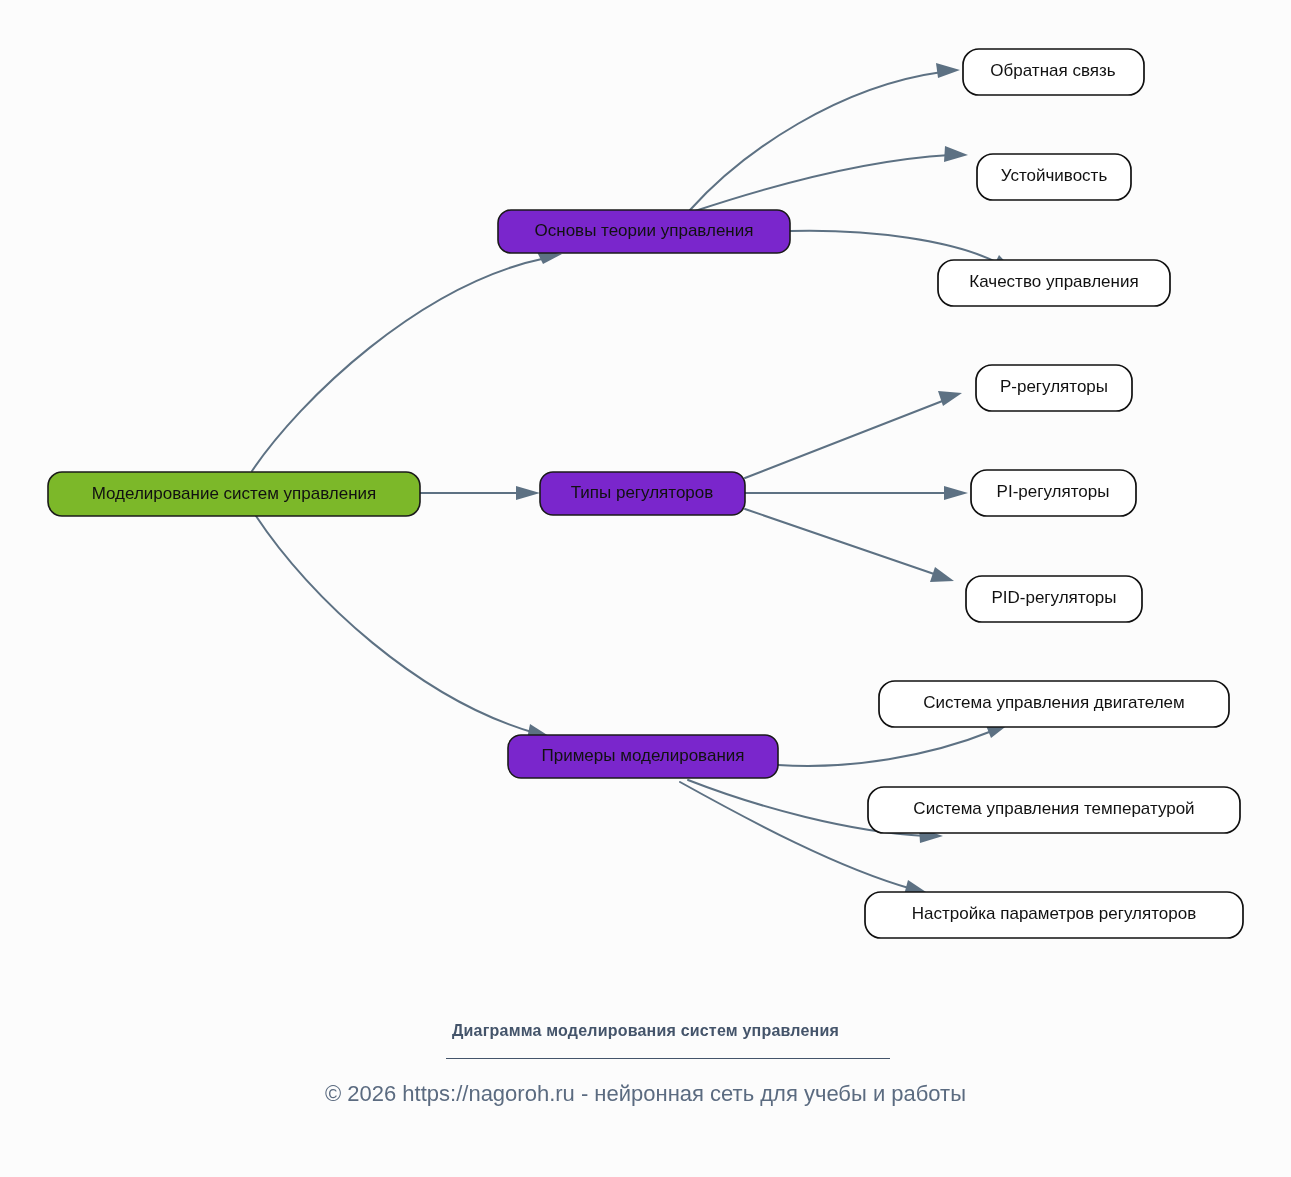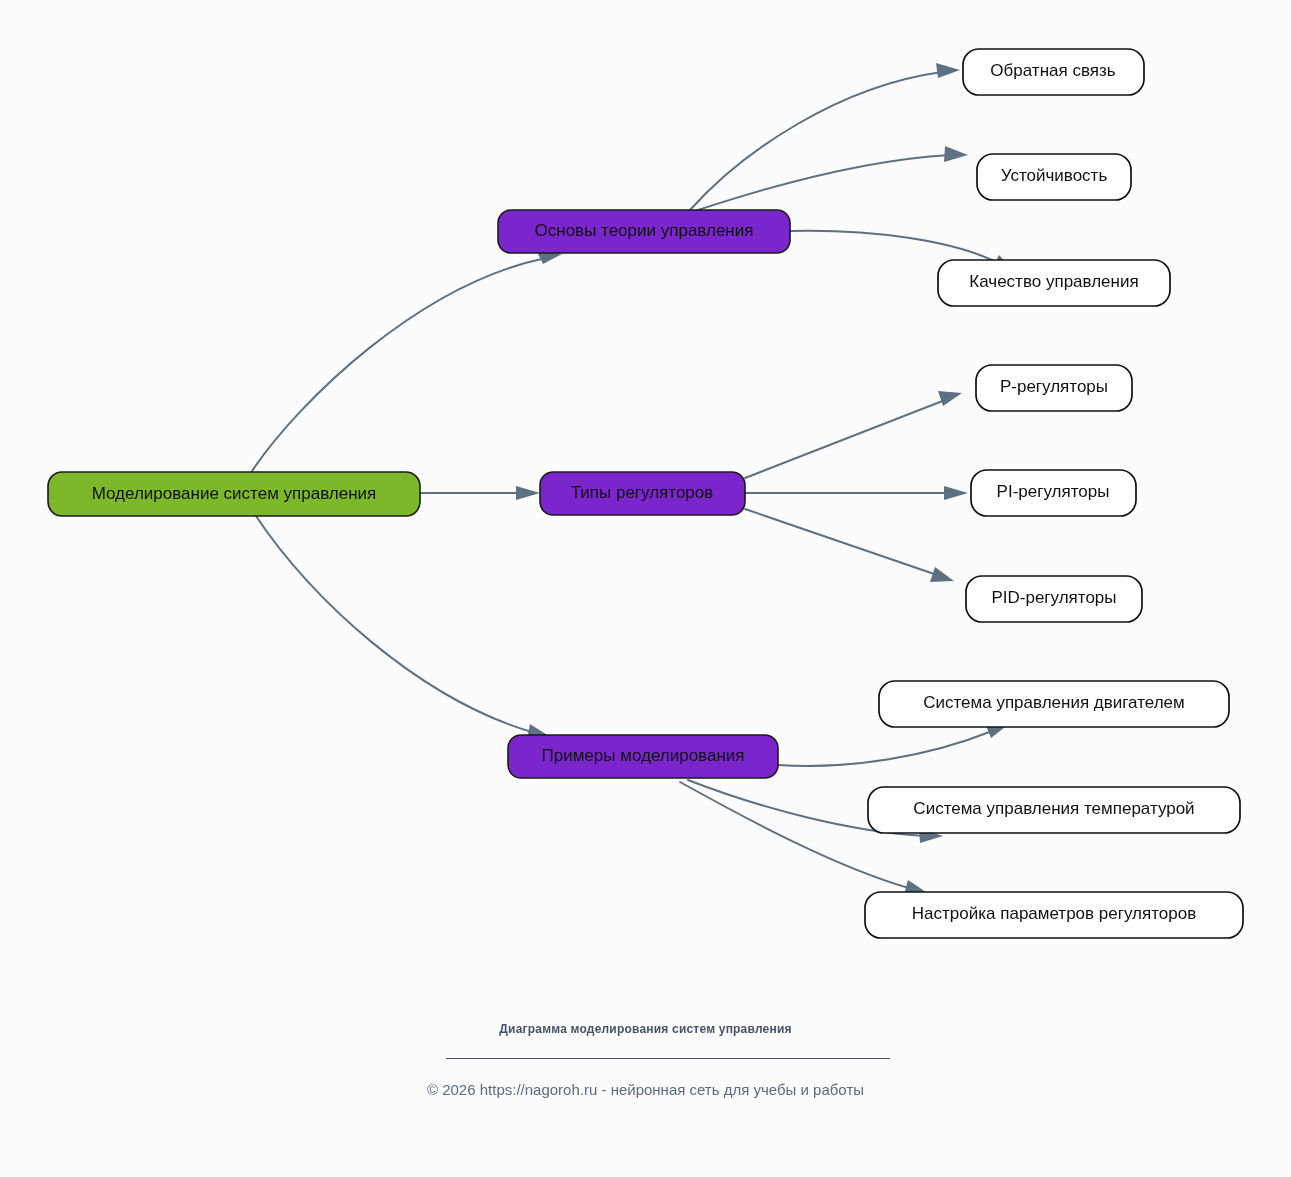--- a/index.html
+++ b/index.html
@@ -60,41 +60,41 @@
     fill: #5d7183;
     stroke: none;
   }
   .footer-title {
     position: absolute;
     left: 0;
     top: 1022px;
     width: 1291px;
     text-align: center;
     font-family: "Liberation Sans", sans-serif;
-    font-size: 12px;
+    font-size: 16px;
     font-weight: bold;
     color: #44546a;
     letter-spacing: 0.2px;
   }
   .footer-divider {
     position: absolute;
     left: 446px;
     top: 1058px;
     width: 444px;
     height: 0;
     border-top: 1.6px solid #44546a;
   }
   .footer-credit {
     position: absolute;
     left: 0;
     top: 1081px;
     width: 1291px;
     text-align: center;
     font-family: "Liberation Sans", sans-serif;
-    font-size: 15px;
+    font-size: 22px;
     color: #5b6b80;
   }
 </style>
 </head>
 <body>
 
 <div id="diagram-root">
 
   <svg class="mindmap" viewBox="0 0 1291 1177" xmlns="http://www.w3.org/2000/svg">
 

